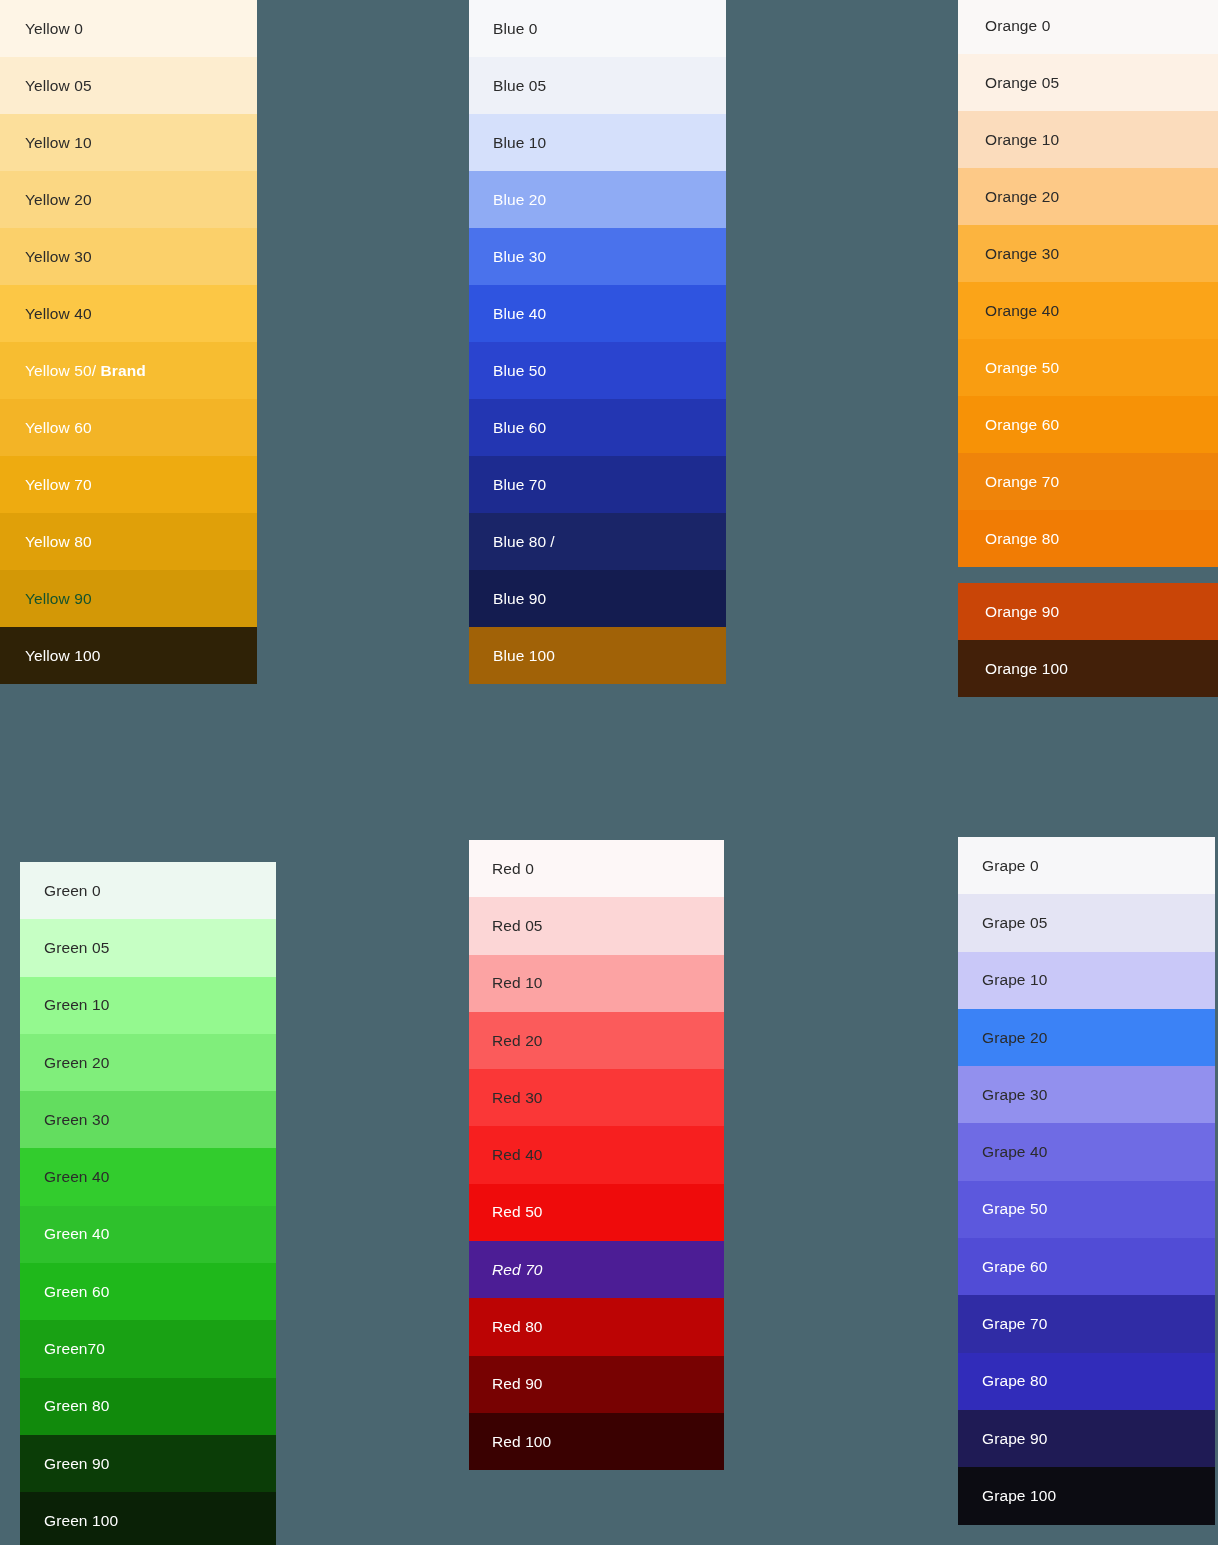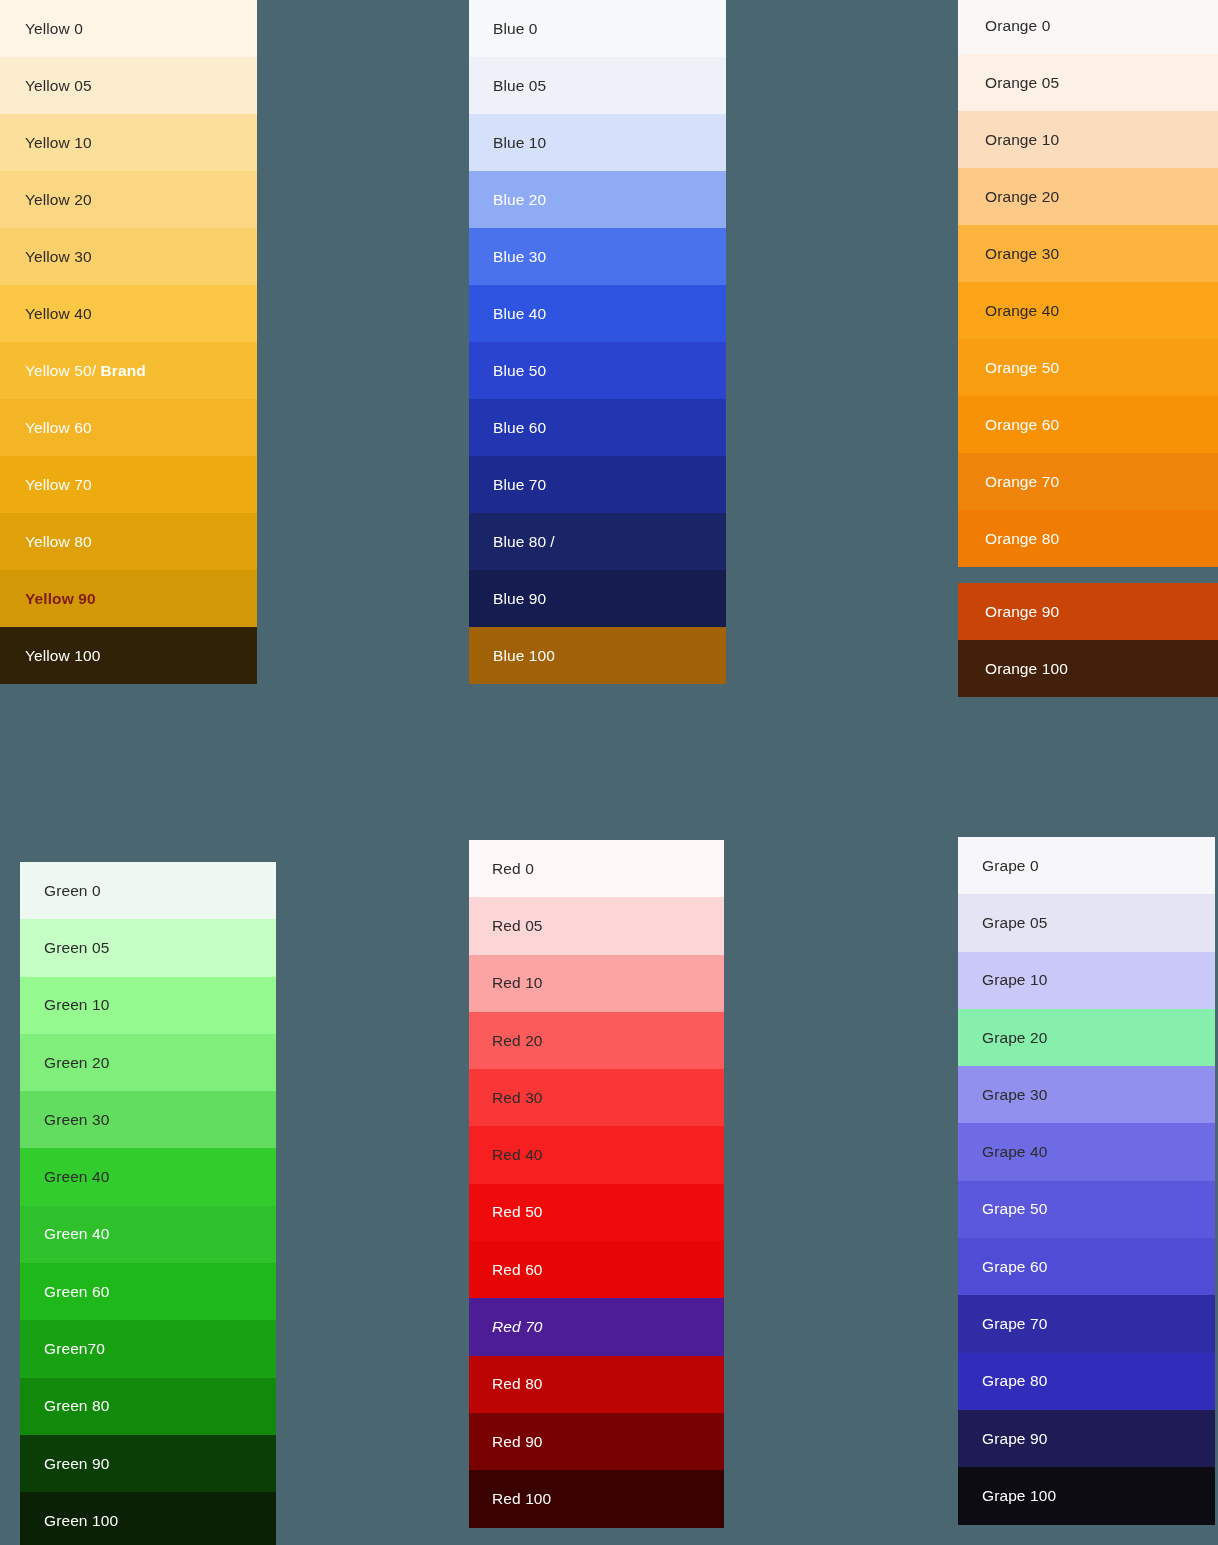--- a/index.html
+++ b/index.html
@@ -86,21 +86,21 @@
       <div class="swatch-row" style="background: rgb(243, 180, 38);">
         <span class="swatch-label" style="color: rgb(255, 255, 255);">Yellow 60</span>
       </div>
       <div class="swatch-row" style="background: rgb(238, 171, 16);">
         <span class="swatch-label" style="color: rgb(255, 255, 255);">Yellow 70</span>
       </div>
       <div class="swatch-row" style="background: rgb(224, 160, 9);">
         <span class="swatch-label" style="color: rgb(255, 255, 255);">Yellow 80</span>
       </div>
       <div class="swatch-row" style="background: rgb(211, 152, 6);">
-        <span class="swatch-label" style="color: #7f1d1d; font-weight: bold;">Yellow 90</span>
+        <span class="swatch-label" style="color: #14532d;">Yellow 90</span>
       </div>
       <div class="swatch-row" style="background: rgb(47, 34, 6);">
         <span class="swatch-label" style="color: rgb(255, 255, 255);">Yellow 100</span>
       </div>
     </div>
   <div class="swatch-column" id="col-blue">
       <div class="swatch-row" style="background: rgb(247, 248, 250);">
         <span class="swatch-label" style="color: rgb(43, 43, 43);">Blue 0</span>
       </div>
       <div class="swatch-row" style="background: rgb(238, 241, 248);">
@@ -229,23 +229,20 @@
       </div>
       <div class="swatch-row" style="background: rgb(250, 55, 55);">
         <span class="swatch-label" style="color: rgb(43, 43, 43);">Red 30</span>
       </div>
       <div class="swatch-row" style="background: rgb(247, 31, 31);">
         <span class="swatch-label" style="color: rgb(43, 43, 43);">Red 40</span>
       </div>
       <div class="swatch-row" style="background: rgb(239, 11, 11);">
         <span class="swatch-label" style="color: rgb(255, 255, 255);">Red 50</span>
       </div>
-      <div class="swatch-row" style="background: rgb(231, 6, 6);">
-        <span class="swatch-label" style="color: rgb(255, 255, 255);">Red 60</span>
-      </div>
       <div class="swatch-row" style="background: #4c1d95; font-style: italic;">
         <span class="swatch-label" style="color: rgb(255, 255, 255);">Red 70</span>
       </div>
       <div class="swatch-row" style="background: rgb(188, 4, 4);">
         <span class="swatch-label" style="color: rgb(255, 255, 255);">Red 80</span>
       </div>
       <div class="swatch-row" style="background: rgb(120, 2, 2);">
         <span class="swatch-label" style="color: rgb(255, 255, 255);">Red 90</span>
       </div>
       <div class="swatch-row" style="background: rgb(58, 1, 1);">
@@ -255,21 +252,21 @@
   <div class="swatch-column" id="col-grape">
       <div class="swatch-row" style="background: rgb(247, 247, 249);">
         <span class="swatch-label" style="color: rgb(43, 43, 43);">Grape 0</span>
       </div>
       <div class="swatch-row" style="background: rgb(228, 228, 244);">
         <span class="swatch-label" style="color: rgb(43, 43, 43);">Grape 05</span>
       </div>
       <div class="swatch-row" style="background: rgb(201, 200, 248);">
         <span class="swatch-label" style="color: rgb(43, 43, 43);">Grape 10</span>
       </div>
-      <div class="swatch-row" style="background: #86efac;">
+      <div class="swatch-row" style="background: #3b82f6;">
         <span class="swatch-label" style="color: rgb(43, 43, 43);">Grape 20</span>
       </div>
       <div class="swatch-row" style="background: rgb(146, 144, 238);">
         <span class="swatch-label" style="color: rgb(43, 43, 43);">Grape 30</span>
       </div>
       <div class="swatch-row" style="background: rgb(111, 107, 228);">
         <span class="swatch-label" style="color: rgb(43, 43, 43);">Grape 40</span>
       </div>
       <div class="swatch-row" style="background: rgb(92, 88, 221);">
         <span class="swatch-label" style="color: rgb(255, 255, 255);">Grape 50</span>

